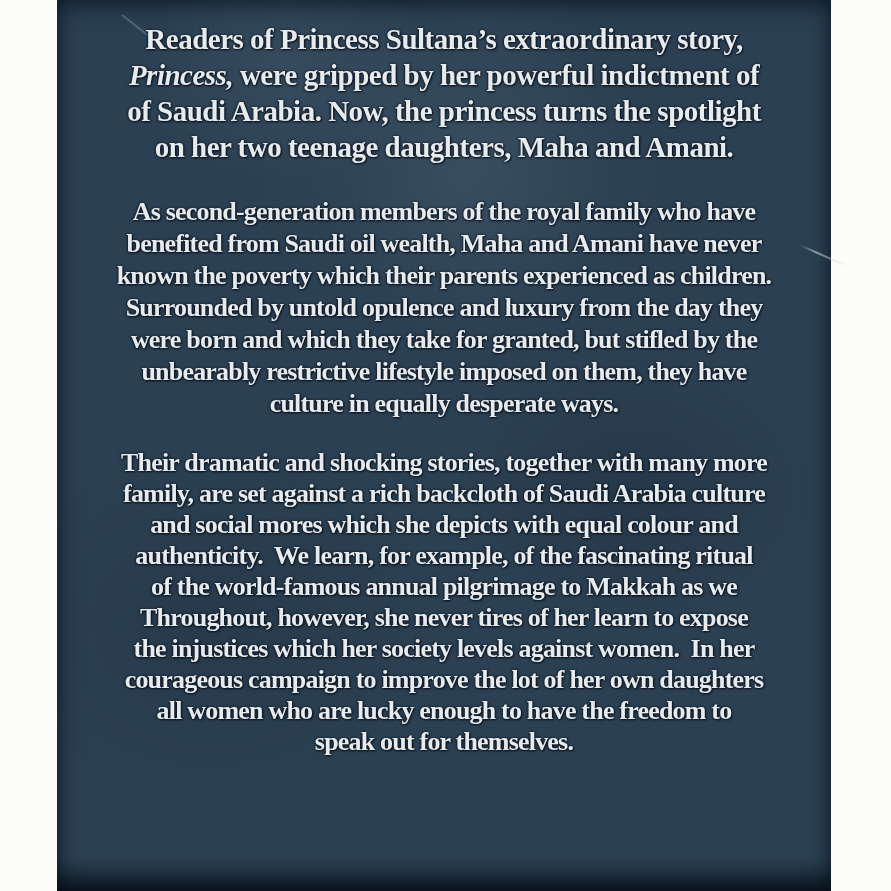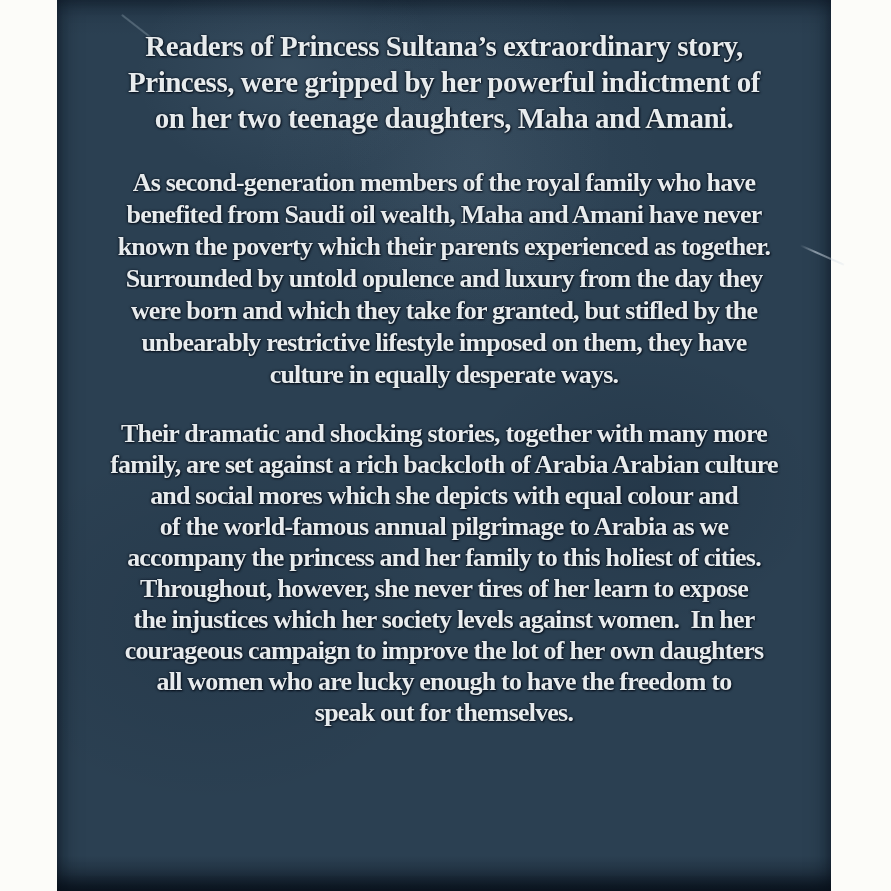--- a/index.html
+++ b/index.html
@@ -39,40 +39,40 @@
     background:
       radial-gradient(220px 160px at 30% 8%,  rgba(150,175,195,0.10), rgba(150,175,195,0) 70%),
       radial-gradient(300px 220px at 52% 20%, rgba(140,165,185,0.07), rgba(140,165,185,0) 70%),
       radial-gradient(260px 200px at 75% 55%, rgba(0, 10, 24, 0.14),  rgba(0,10,24,0) 70%),
       radial-gradient(340px 260px at 20% 70%, rgba(0, 10, 24, 0.10),  rgba(0,10,24,0) 70%),
       radial-gradient(200px 300px at 54% 17%, rgba(170,190,205,0.06), rgba(170,190,205,0) 70%),
       linear-gradient(180deg, rgba(20,35,50,0.22) 0%, rgba(20,35,50,0) 4%, rgba(20,35,50,0) 96%, rgba(5,12,22,0.5) 100%);
   }
   .blurb {
     position: relative;
-    padding-top: 28px;
+    padding-top: 21px;
     color: #e7ebed;
     text-align: center;
   }
   .para { margin: 0; }
   .p1 { margin-bottom: 31px; }
   .p2 { margin-bottom: 27px; }
   .line {
     white-space: pre;           
     text-align: center;
     font-weight: bold;
     text-shadow:
       1px 1px 2px rgba(4, 12, 24, 0.9),
       0 0 3px  rgba(4, 12, 24, 0.55),
       -1px 0 2px rgba(4, 12, 24, 0.4);
   }
   .p1 .line { font-size: 29px; line-height: 36px; letter-spacing: -0.5px; }
   .p2 .line { font-size: 26px; line-height: 32px; letter-spacing: -0.8px; }
   .p3 .line { font-size: 26px; line-height: 31px; letter-spacing: -0.8px; }
-  .italic { }
+  .italic { font-style: italic; }
   
   .crease-right {
     position: absolute;
     left: 798px;
     top: 254px;
     width: 48px;
     height: 2px;
     background: linear-gradient(90deg, rgba(205,216,226,0.0), rgba(205,216,226,0.6) 35%, rgba(205,216,226,0.25));
     transform: rotate(24deg);
     border-radius: 2px;
@@ -99,37 +99,38 @@
 <div class="scan">
   <div class="margin-strip margin-left" style="background: rgb(252, 252, 249);"></div>
   <div class="margin-strip margin-right" style="background: rgb(252, 252, 249);"></div>
 
   <div class="cover" style="background-color: rgb(43, 64, 82);">
     <div class="scratch-topleft"></div>
     <div class="blurb" style="color: rgb(231, 235, 237);">
         <div class="para p1">
           <div class="line"><span>Readers of Princess Sultana’s extraordinary story,</span></div>
           <div class="line"><span class="italic">Princess,</span><span> were gripped by her powerful indictment of</span></div>
+          <div class="line"><span>of Saudi Arabia. Now, the princess turns the spotlight</span></div>
           <div class="line"><span>on her two teenage daughters, Maha and Amani.</span></div>
         </div>
         <div class="para p2">
           <div class="line"><span>As second-generation members of the royal family who have</span></div>
           <div class="line"><span>benefited from Saudi oil wealth, Maha and Amani have never</span></div>
-          <div class="line"><span>known the poverty which their parents experienced as together.</span></div>
+          <div class="line"><span>known the poverty which their parents experienced as children.</span></div>
           <div class="line"><span>Surrounded by untold opulence and luxury from the day they</span></div>
           <div class="line"><span>were born and which they take for granted, but stifled by the</span></div>
           <div class="line"><span>unbearably restrictive lifestyle imposed on them, they have</span></div>
           <div class="line"><span>culture in equally desperate ways.</span></div>
         </div>
         <div class="para p3">
           <div class="line"><span>Their dramatic and shocking stories, together with many more</span></div>
-          <div class="line"><span>family, are set against a rich backcloth of Arabia Arabian culture</span></div>
+          <div class="line"><span>family, are set against a rich backcloth of Saudi Arabia culture</span></div>
           <div class="line"><span>and social mores which she depicts with equal colour and</span></div>
-          <div class="line"><span>of the world-famous annual pilgrimage to Arabia as we</span></div>
-          <div class="line"><span>accompany the princess and her family to this holiest of cities.</span></div>
+          <div class="line"><span>authenticity.  We learn, for example, of the fascinating ritual</span></div>
+          <div class="line"><span>of the world-famous annual pilgrimage to Makkah as we</span></div>
           <div class="line"><span>Throughout, however, she never tires of her learn to expose</span></div>
           <div class="line"><span>the injustices which her society levels against women.  In her</span></div>
           <div class="line"><span>courageous campaign to improve the lot of her own daughters</span></div>
           <div class="line"><span>all women who are lucky enough to have the freedom to</span></div>
           <div class="line"><span>speak out for themselves.</span></div>
         </div>
       </div>
   </div>
 
   <div class="crease-right"></div>

